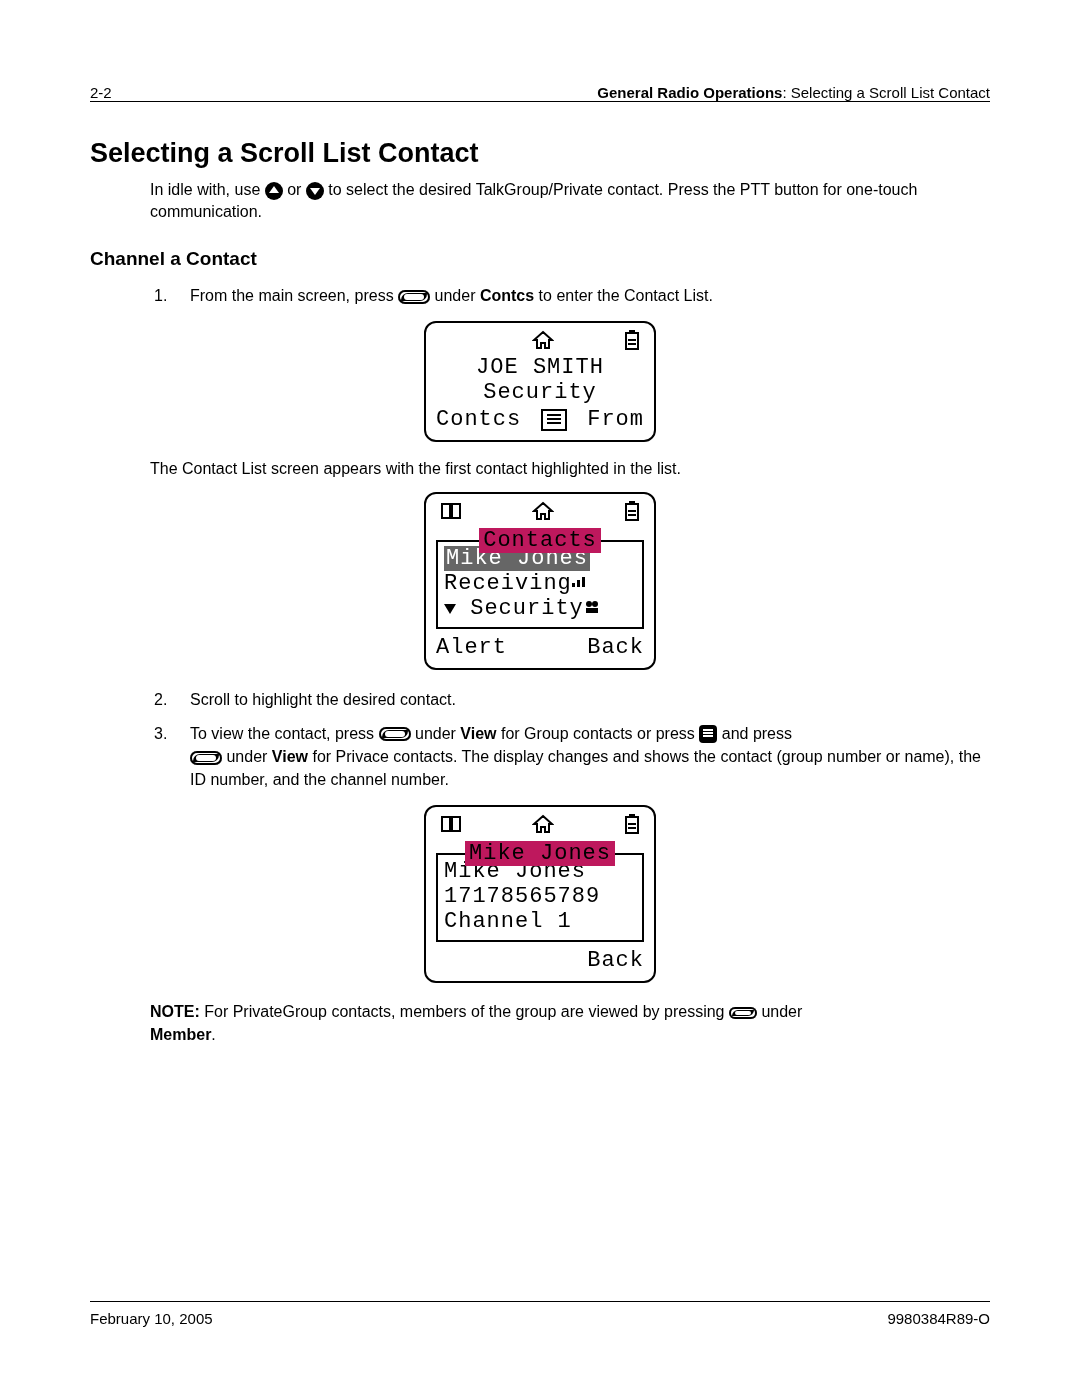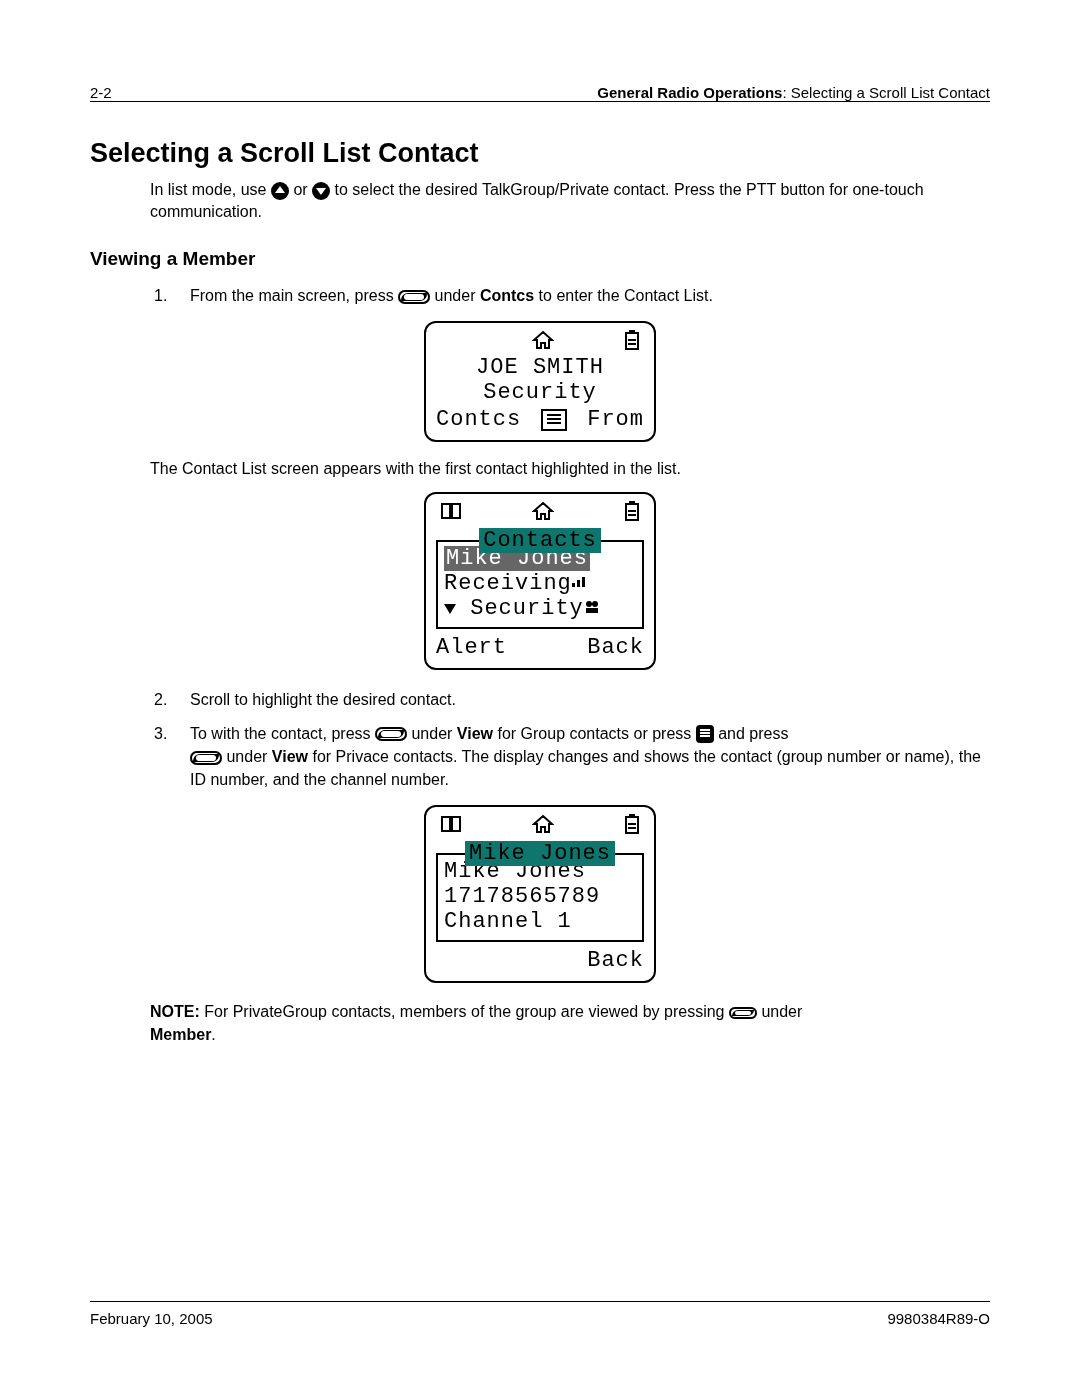--- a/index.html
+++ b/index.html
@@ -171,21 +171,21 @@
     margin: 2px 2px 4px 2px;
     position:relative;
     padding: 4px 6px 6px 6px;
   }
   .frame-title {
     position:absolute;
     top:-14px; left:0; right:0;
     text-align:center;
     font-size:22px;
   }
-  .frame-title span { background:#0f766e; padding:0 4px; }
+  .frame-title span { background:#be185d; padding:0 4px; }
   .high {
     background:#666; color:#fff; padding:0 2px;
   }
   .screen2 .row, .screen3 .row { display:flex; justify-content:flex-start; align-items:center; }
   .arrow-down {
     display:inline-block;width:0;height:0;
     border-left:6px solid transparent;border-right:6px solid transparent;border-top:10px solid #000;
     vertical-align:middle;
   }
   .small-ic { font-size:14px; }
@@ -207,28 +207,28 @@
   <div class="header-line">
     <span>2-2</span>
     <span class="header-right">
       <b>General Radio Operations</b>: <span>Selecting a Scroll List Contact</span>
     </span>
   </div>
 
   <h1 class="title">Selecting a Scroll List Contact</h1>
 
   <div class="intro">
-    <span>In list mode, use </span>
+    <span>In idle with, use </span>
     <span class="up-icon"></span>
     <span> or </span>
     <span class="down-icon"></span>
     <span> to select the desired TalkGroup/Private contact. Press the PTT button for one-touch communication.</span>
   </div>
 
-  <h2 class="sub">Viewing a Member</h2>
+  <h2 class="sub">Channel a Contact</h2>
 
   <ol class="steps">
     <li>
       <span>From the main screen, press </span>
       <span class="soft-icon"></span>
       <span> under </span>
       <b>Contcs</b>
       <span> to enter the Contact List.</span>
     </li>
   </ol>
@@ -312,21 +312,21 @@
       <div class="soft-row">
         <span>Alert</span>
         <span>Back</span>
       </div>
     </div>
   </div>
 
   <ol class="steps" start="2" style="counter-reset: step 1;">
     <li>Scroll to highlight the desired contact.</li>
     <li>
-      <span>To with the contact, press </span>
+      <span>To view the contact, press </span>
       <span class="soft-icon"></span>
       <span> under </span>
       <b>View</b>
       <span> for Group contacts or press </span>
       <span class="menu-icon"></span>
       <span> and press </span>
       <br>
       <span class="soft-icon"></span>
       <span> under </span>
       <b>View</b>

